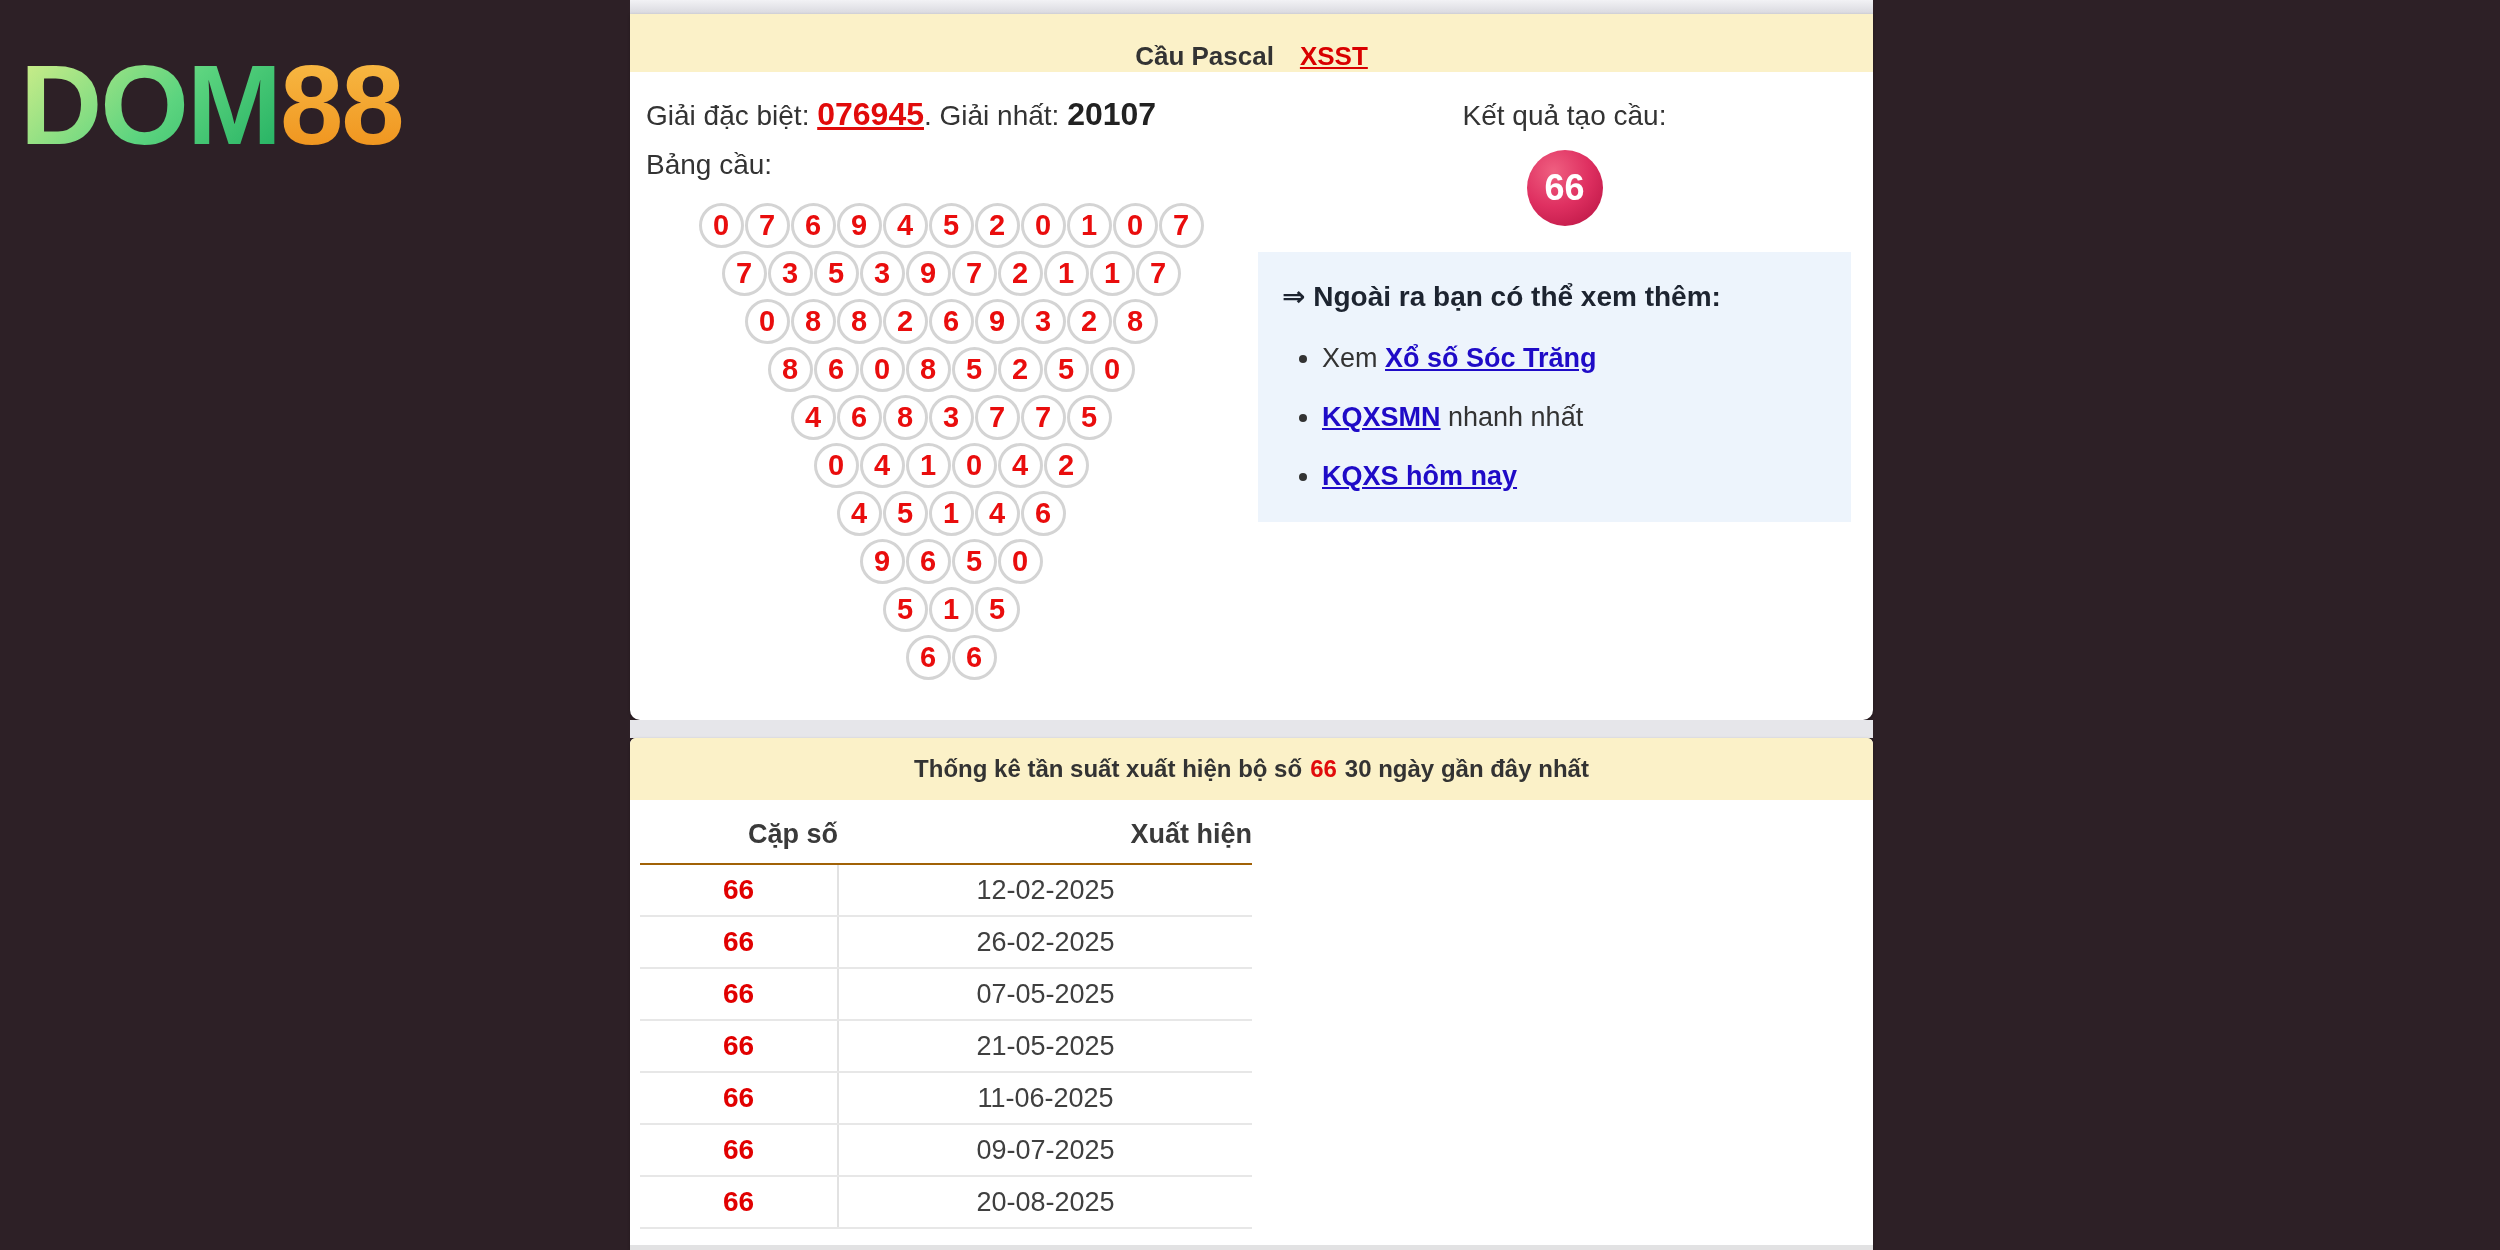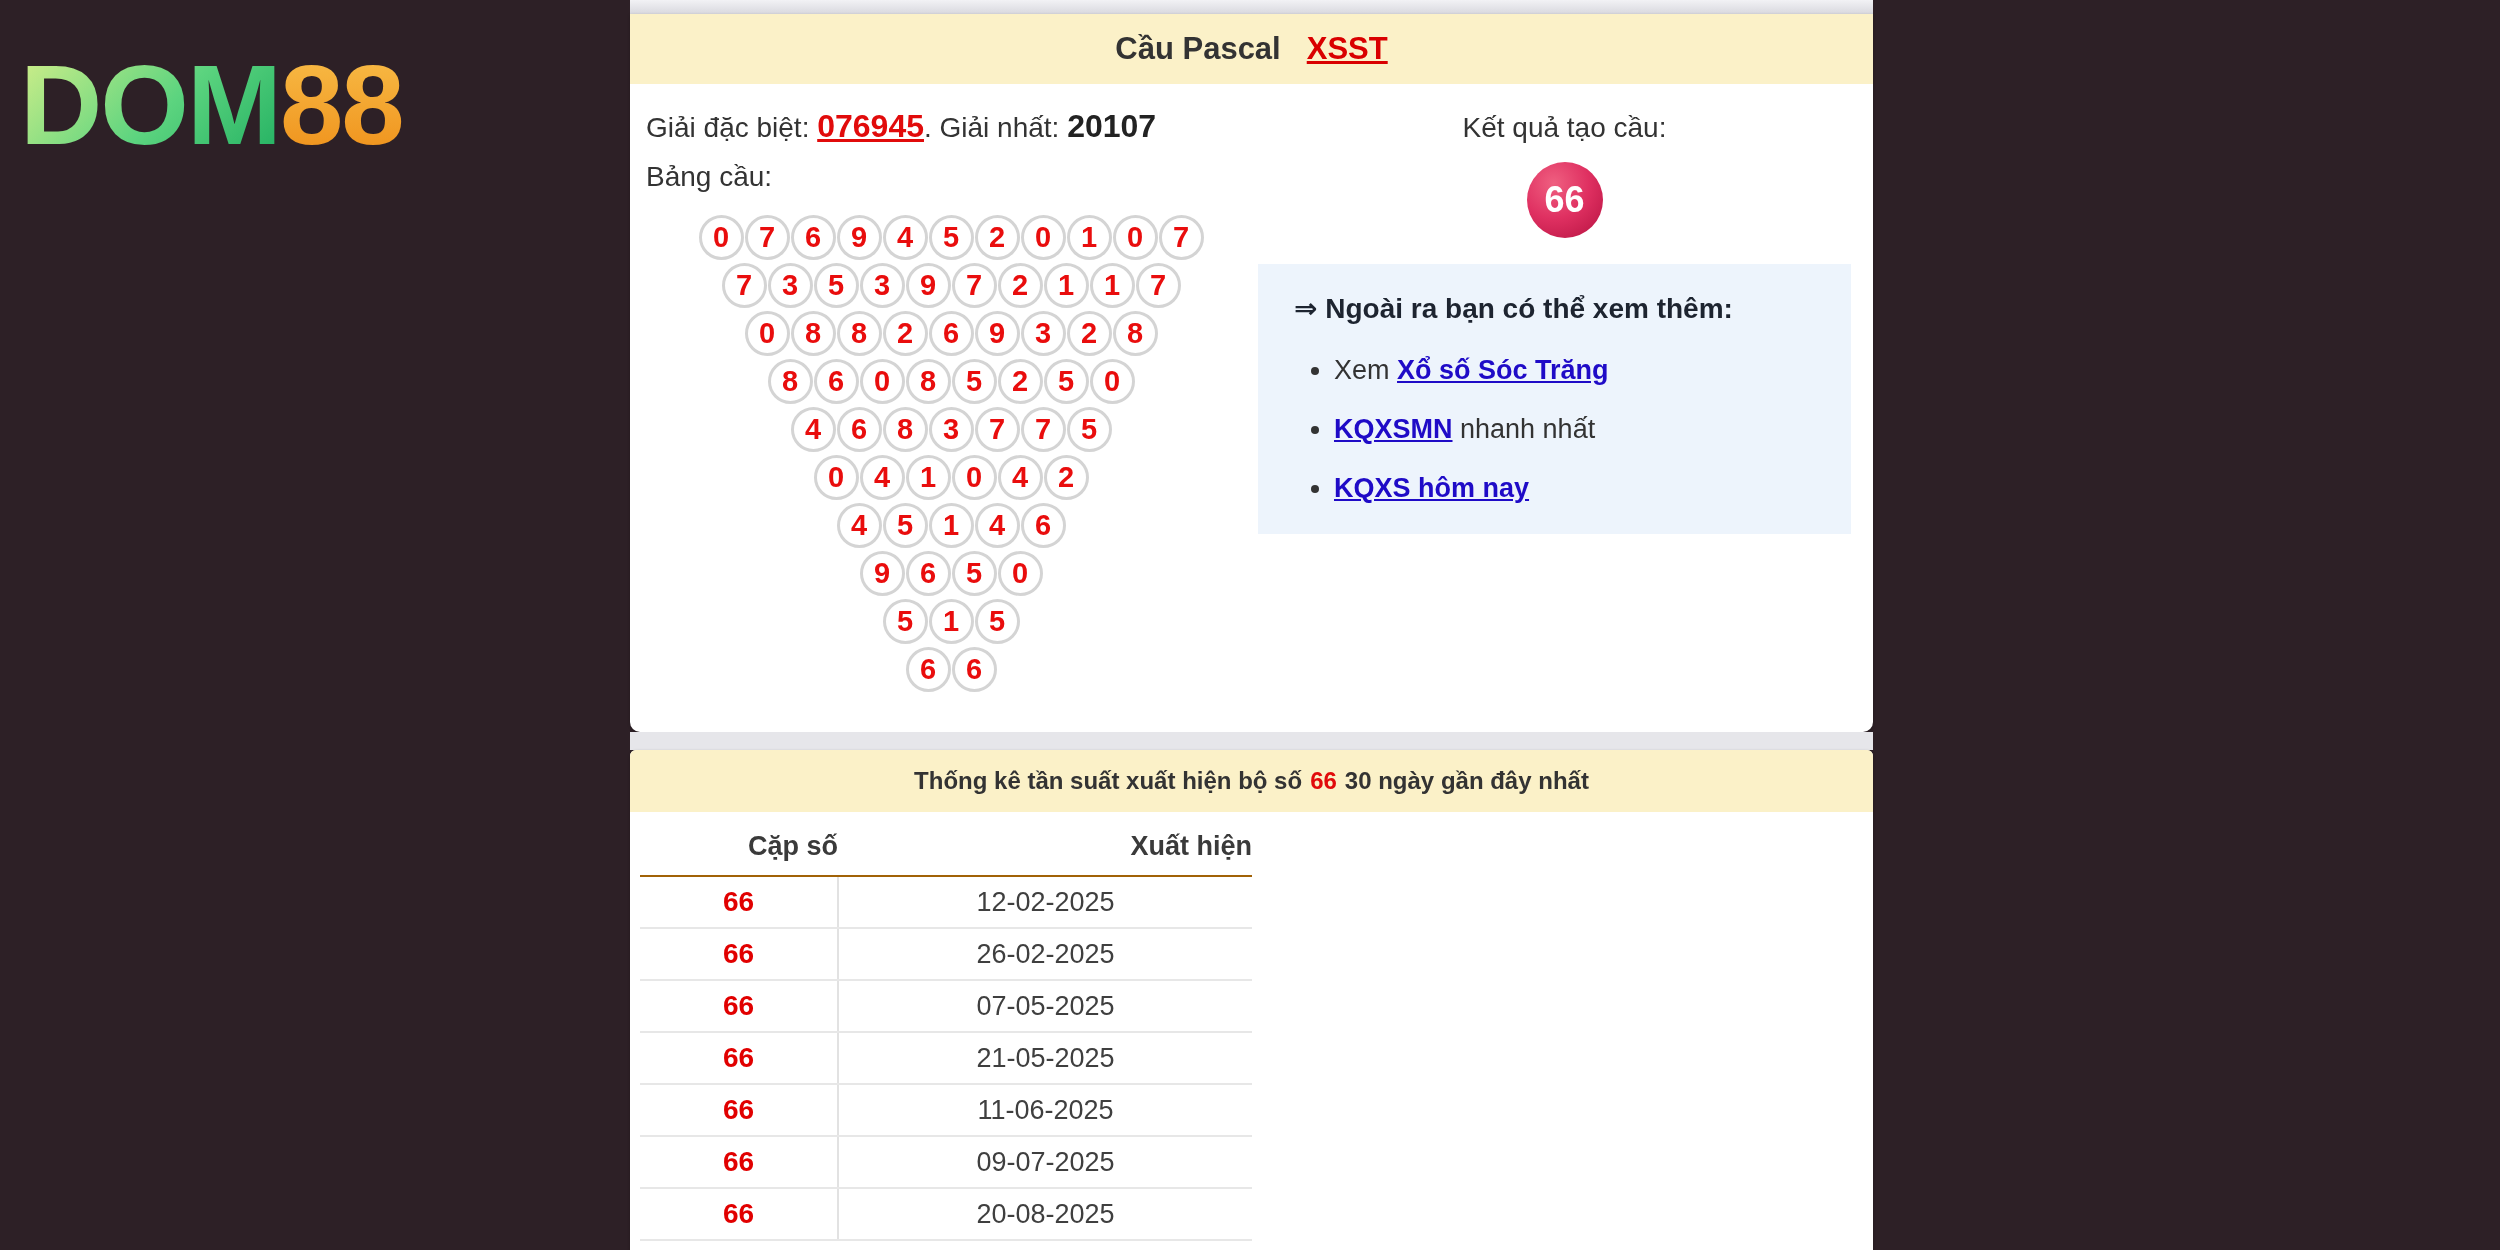--- a/index.html
+++ b/index.html
@@ -39,21 +39,21 @@
     background:#ffffff;
     box-shadow:0 1px 3px rgba(0,0,0,.25);
   }
   .card1 { border-radius:0 0 10px 10px; overflow:hidden; }
   .card2 { border-radius:6px 6px 0 0; overflow:hidden; height:512px; }
   .panel-header {
     background:#fbf1c8;
     display:flex; align-items:center; justify-content:center;
     font-weight:bold; color:#333;
   }
-  .card1 .panel-header { height:70px; font-size:31px; }
+  .card1 .panel-header { height:58px; font-size:26px;align-items:flex-end; }
   .card2 .panel-header { height:62px; font-size:24px; }
   .panel-header a {
     color:#d90000; font-weight:bold; text-decoration:underline; margin-left:26px;
   }
   .gap-strip { height:18px; background:#e6e6ea; }
 
   
   .card1-body { display:flex; height:648px; }
   .pascal-left { width:626px; padding:24px 0 0 16px; }
   .prize-line { font-size:28px; color:#333; }
@@ -77,21 +77,21 @@
     width:76px; height:76px; border-radius:50%;
     margin:18px auto 0 auto;
     background:radial-gradient(circle at 35% 28%, #ef5f80 0%, #df3061 48%, #b51140 100%);
     color:#fff; font-weight:bold; font-size:36px;
     display:flex; align-items:center; justify-content:center;
   }
   .links-box {
     margin:26px 22px 0 2px;
     background:#edf4fc;
     text-align:left;
-    padding:28px 22px 30px 36px;
+    padding:28px 22px 30px 24px;
   }
   .links-heading { font-size:28px; font-weight:bold; color:#1d2430; }
   .links-box ul { margin:30px 0 0 14px; padding-left:26px; }
   .links-box li { margin-bottom:28px; font-size:27px; color:#333; }
   .links-box li:last-child { margin-bottom:0; }
   .links-box a { color:#1f0bc7; font-weight:bold; text-decoration:underline; }
 
   
   .table-wrap { padding:6px 0 0 10px; }
   table.freq { border-collapse:collapse; width:612px; }

